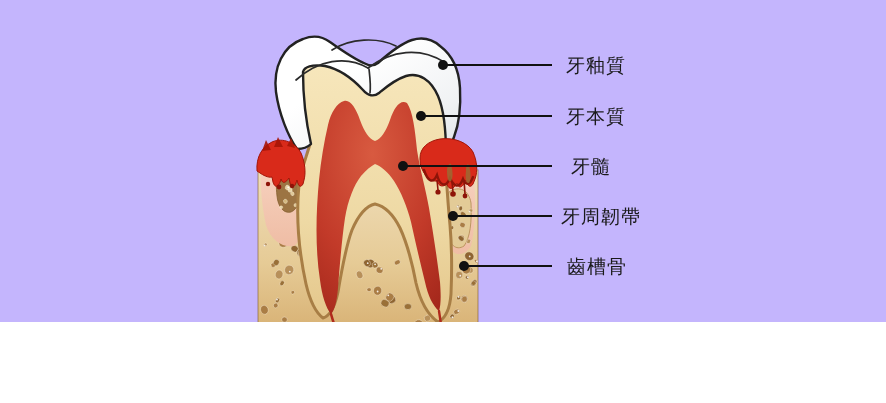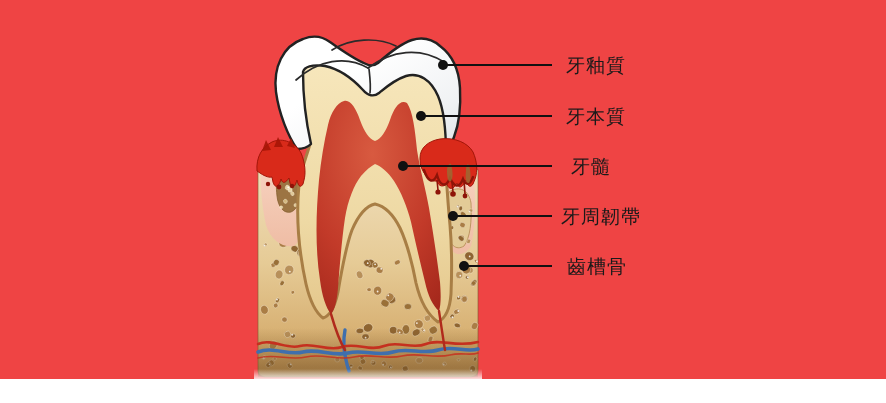--- a/index.html
+++ b/index.html
@@ -1,16 +1,16 @@
 <!DOCTYPE html>
 <html><head>
 <meta charset="utf-8">
 <style>
   html,body{margin:0;padding:0;background:#ffffff;}
-  .stage{position:relative;width:886px;height:379px;background:#ef4444;overflow:hidden;
+  .stage{position:relative;width:886px;height:322px;background:#c4b5fd;overflow:hidden;
          font-family:"Liberation Sans","DejaVu Sans",sans-serif;}
   svg{display:block;}
   .part-label{font-size:19px;letter-spacing:1px;fill:#1a1a1a;
               font-family:"Liberation Sans","DejaVu Sans",sans-serif;}
 </style>
 </head>
 <body>
 
 <div class="stage">
 <svg width="886" height="403" viewBox="0 0 886 403" xmlns="http://www.w3.org/2000/svg">

